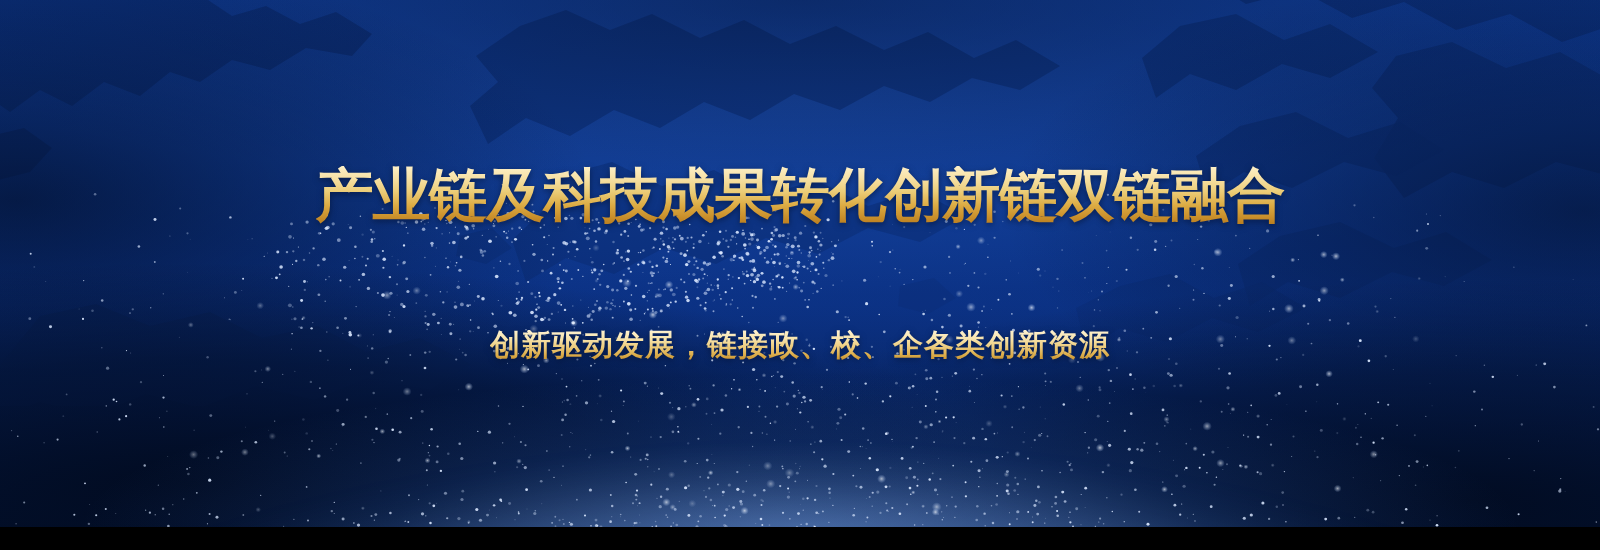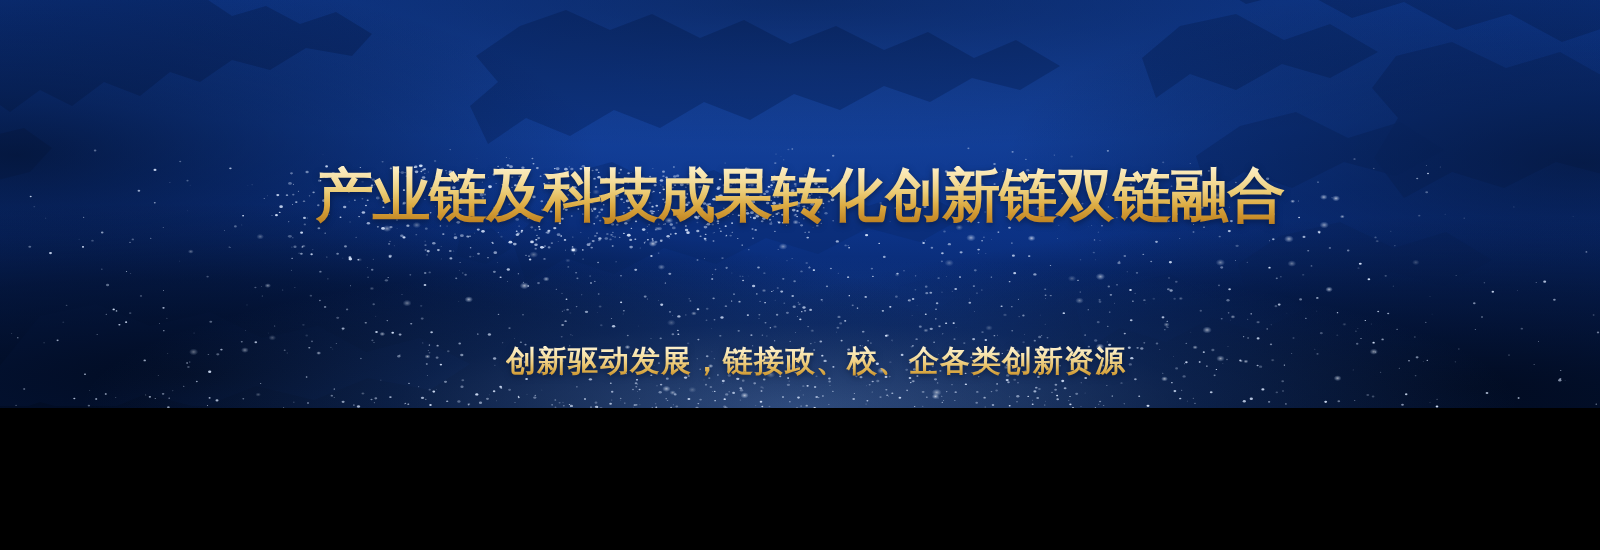--- a/index.html
+++ b/index.html
@@ -2,21 +2,21 @@
 <html lang="zh"><head>
 <meta charset="utf-8">
 <title>Banner</title>
 <style>
   html,body{margin:0;padding:0;background:#000;}
   *{box-sizing:border-box;}
 
   .banner{
     position:relative;
     width:1600px;
-    height:408px;
+    height:527px;
     overflow:hidden;
     font-family:"Liberation Sans","DejaVu Sans",sans-serif;
     background:#0b3487;
     user-select:none;
   }
 
   
   .bg-base{
     position:absolute; inset:0;
     background:
@@ -98,21 +98,21 @@
         #c98f2b 88%,
         #bb7f20 100%);
     -webkit-background-clip:text;
     background-clip:text;
     color:transparent;
     -webkit-text-fill-color:transparent;
     filter:drop-shadow(0 2px 3px rgba(2,12,40,.55));
   }
 
   .subtitle{
-    margin:16px;
+    margin:0;
     position:absolute;
     top:330px; left:50%;
     transform:translateX(-50%);
     white-space:nowrap;
     font-size:30px;
     line-height:1;
     font-weight:700;
     letter-spacing:1px;
     background:linear-gradient(180deg,
         #fdf2d2 0%,

